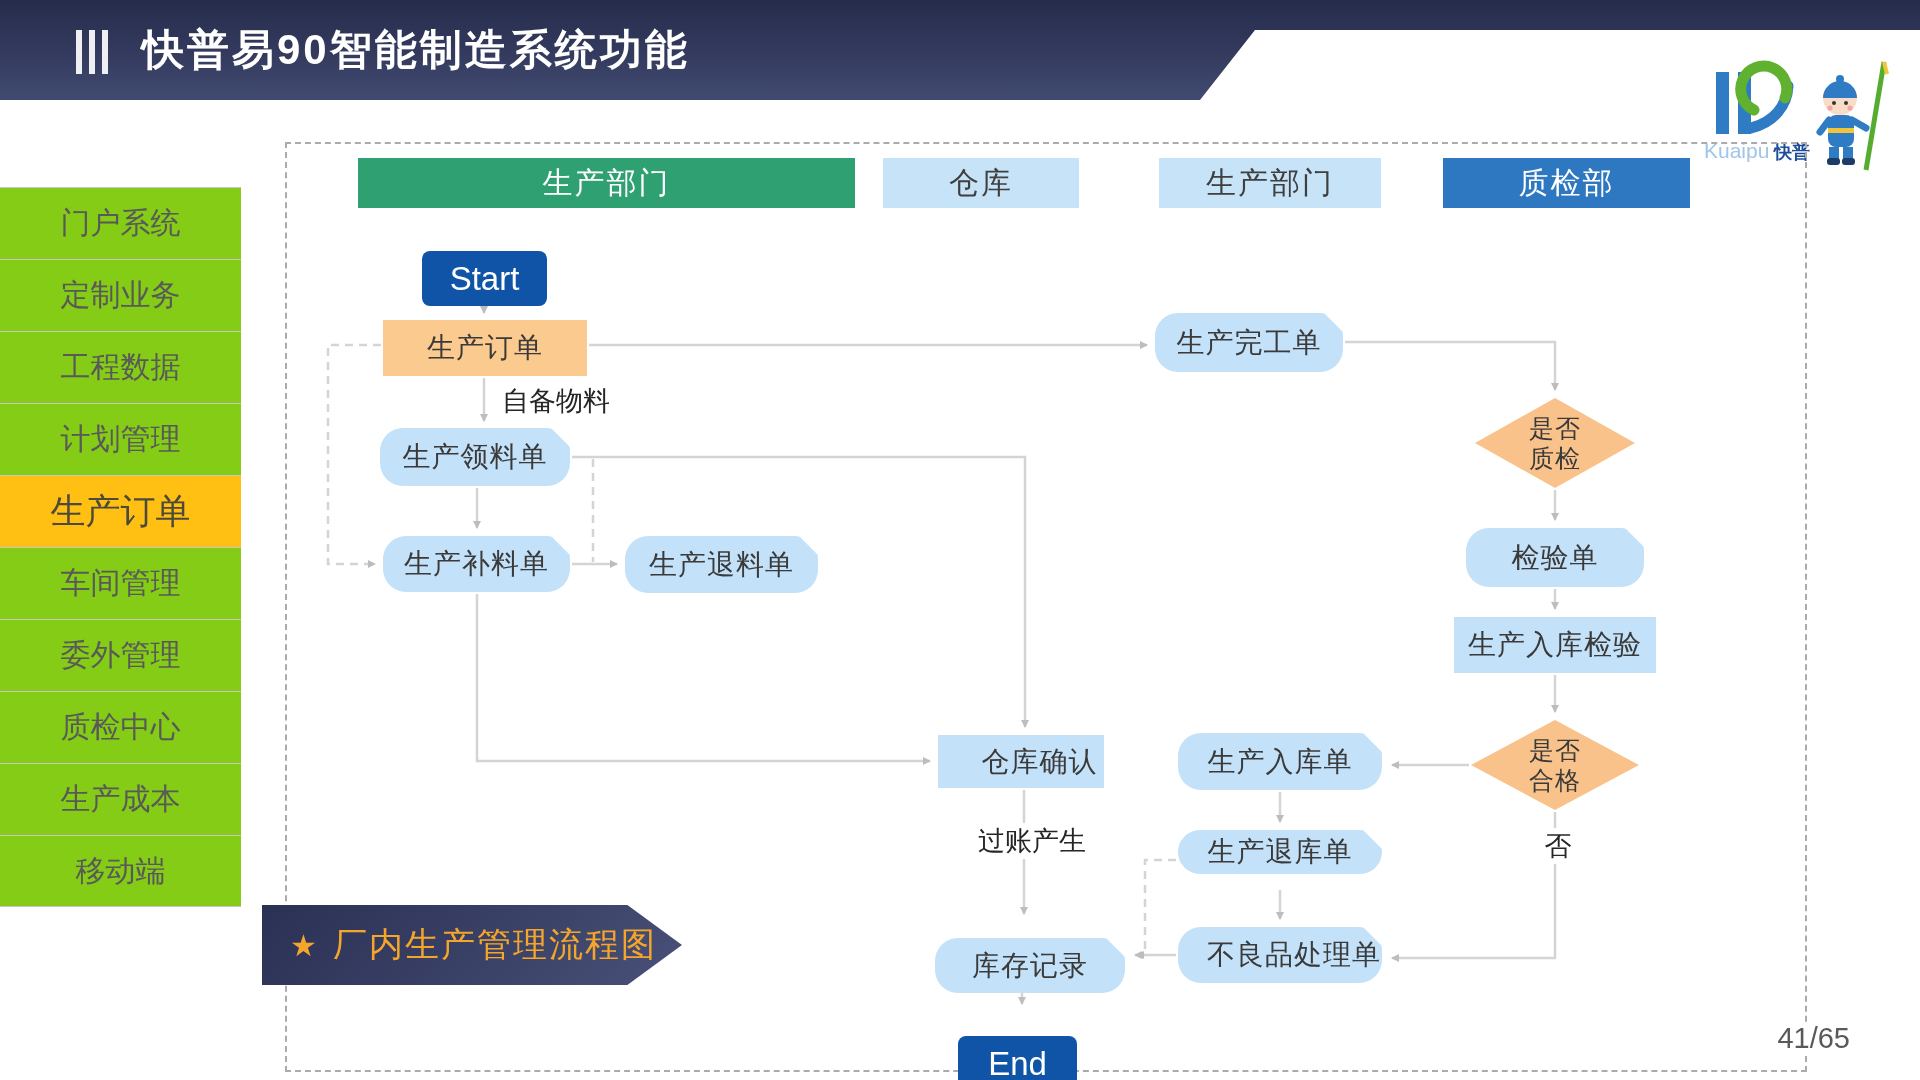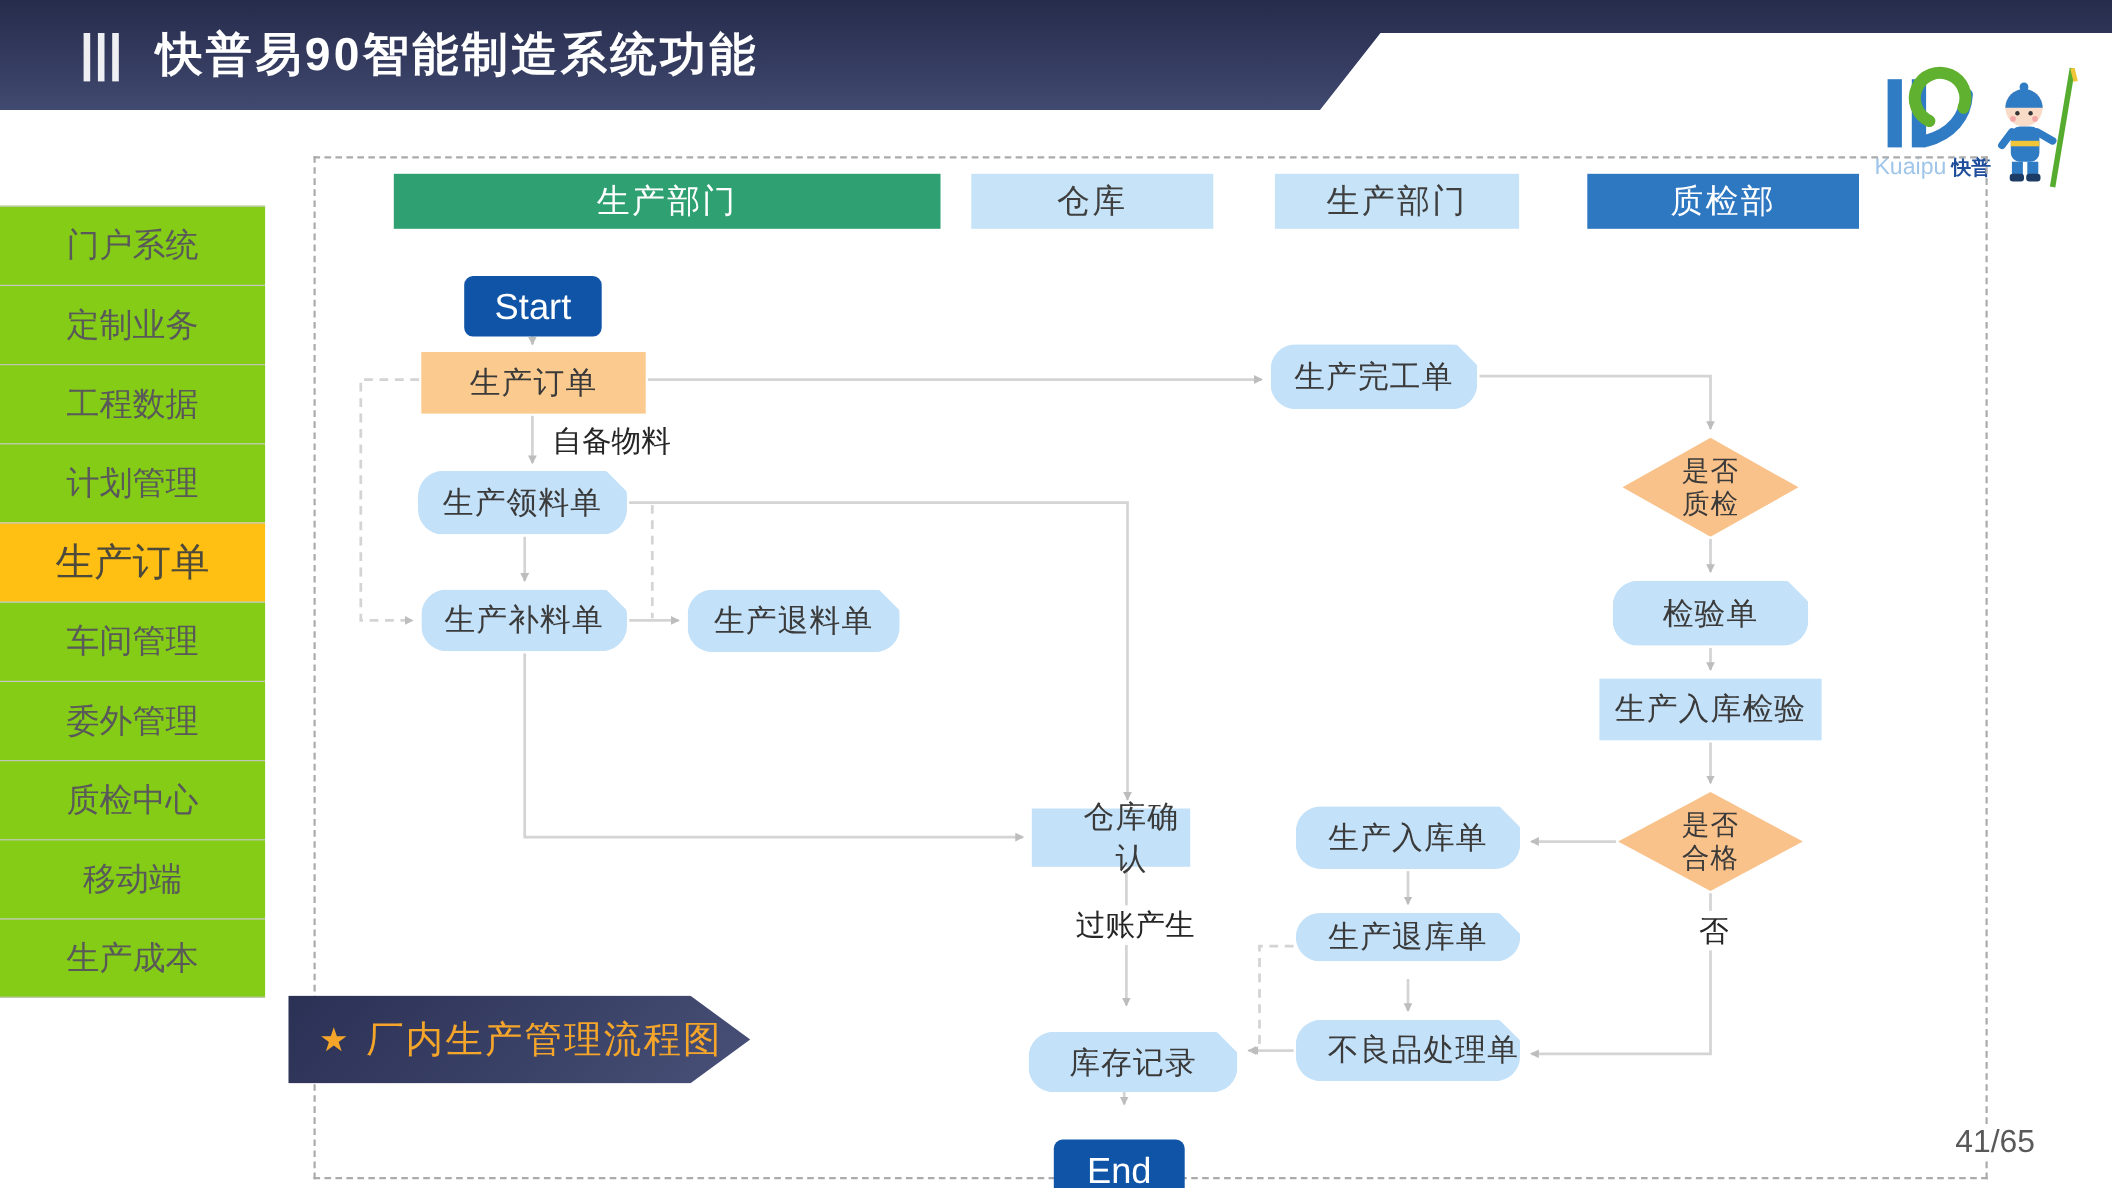--- a/index.html
+++ b/index.html
@@ -132,22 +132,22 @@
 
 <div class="sidebar">
     <div class="side-item">门户系统</div>
     <div class="side-item">定制业务</div>
     <div class="side-item">工程数据</div>
     <div class="side-item">计划管理</div>
     <div class="side-item active">生产订单</div>
     <div class="side-item">车间管理</div>
     <div class="side-item">委外管理</div>
     <div class="side-item">质检中心</div>
+    <div class="side-item">生产成本</div>
     <div class="side-item">移动端</div>
-    <div class="side-item">生产成本</div>
   </div>
 
 <div class="flow-frame"></div>
 
 <svg id="edges" width="1920" height="1080">
   <defs>
     <marker id="arrow" markerWidth="9" markerHeight="9" refX="7" refY="4" orient="auto" markerUnits="userSpaceOnUse">
       <path d="M0,0 L8,4 L0,8 z" fill="#bdbdbd"></path>
     </marker>
   </defs>
@@ -171,31 +171,31 @@
       <polyline points="1280,792 1280,822" fill="none" stroke="#d4d4d4" stroke-width="2.5" marker-end="url(#arrow)"></polyline>
       <polyline points="1280,890 1280,919" fill="none" stroke="#d4d4d4" stroke-width="2.5" marker-end="url(#arrow)"></polyline>
       <polyline points="1176,955 1135,955" fill="none" stroke="#d4d4d4" stroke-width="2.5" marker-end="url(#arrow)"></polyline>
       <polyline points="1176,860 1145,860 1145,955 1137,955" fill="none" stroke="#d4d4d4" stroke-width="2.5" stroke-dasharray="8 6" marker-end="url(#arrow)"></polyline>
       <polyline points="1555,812 1555,958 1392,958" fill="none" stroke="#d4d4d4" stroke-width="2.5" marker-end="url(#arrow)"></polyline>
     </g>
 </svg>
 
 <div id="lanes-layer">
     <div class="lane green" style="left: 358px; top: 158px; width: 497px; height: 50px;">生产部门</div>
-    <div class="lane lightblue" style="left: 883px; top: 158px; width: 220px; height: 50px; text-align: center;">仓库</div>
+    <div class="lane lightblue" style="left: 883px; top: 158px; width: 196px; height: 50px; text-align: center;">仓库</div>
     <div class="lane lightblue" style="left: 1159px; top: 158px; width: 222px; height: 50px;">生产部门</div>
     <div class="lane blue" style="left: 1443px; top: 158px; width: 247px; height: 50px;">质检部</div>
   </div>
 <div id="nodes-layer">
     <div class="node startend" style="left: 422px; top: 227px; width: 125px; height: 55px;">Start</div>
     <div class="node orange" style="left: 383px; top: 320px; width: 204px; height: 56px;">生产订单</div>
     <div class="node doc" style="left: 380px; top: 428px; width: 190px; height: 58px;">生产领料单</div>
     <div class="node doc" style="left: 383px; top: 536px; width: 187px; height: 56px;">生产补料单</div>
     <div class="node doc" style="left: 625px; top: 536px; width: 193px; height: 57px;">生产退料单</div>
-    <div class="node rect" style="left: 938px; top: 735px; width: 144px; height: 53px; padding-left: 37px;">仓库确认</div>
+    <div class="node rect" style="left: 938px; top: 735px; width: 166px; height: 53px; padding-left: 37px;">仓库确认</div>
     <div class="node doc" style="left: 935px; top: 922px; width: 190px; height: 55px; margin-top: 16px;">库存记录</div>
     <div class="node startend" style="left: 958px; top: 1012px; width: 119px; height: 56px;">End</div>
     <div class="node doc" style="left: 1155px; top: 313px; width: 188px; height: 59px;">生产完工单</div>
     <div class="node doc" style="left: 1178px; top: 733px; width: 204px; height: 57px;">生产入库单</div>
     <div class="node doc" style="left: 1178px; top: 830px; width: 204px; height: 44px;">生产退库单</div>
     <div class="node doc" style="left: 1178px; top: 927px; width: 204px; height: 56px; padding-left: 28px;">不良品处理单</div>
     <div class="node diamond" style="left: 1475px; top: 398px; width: 160px; height: 90px;">是否
 质检</div>
     <div class="node doc" style="left: 1466px; top: 528px; width: 178px; height: 59px;">检验单</div>
     <div class="node rect" style="left: 1454px; top: 617px; width: 202px; height: 56px;">生产入库检验</div>

